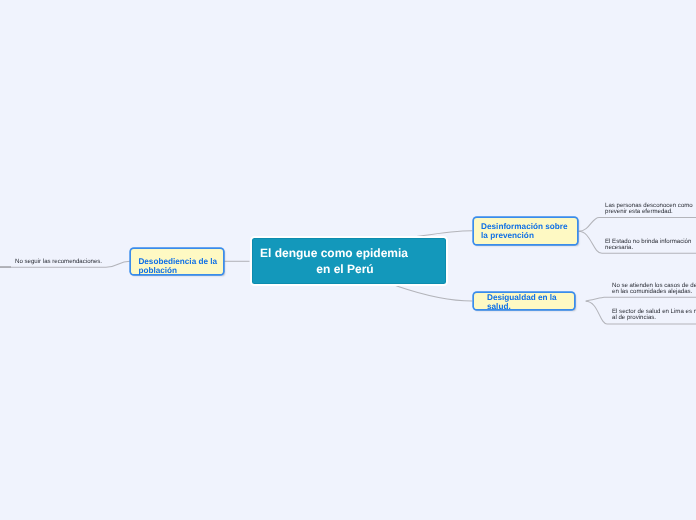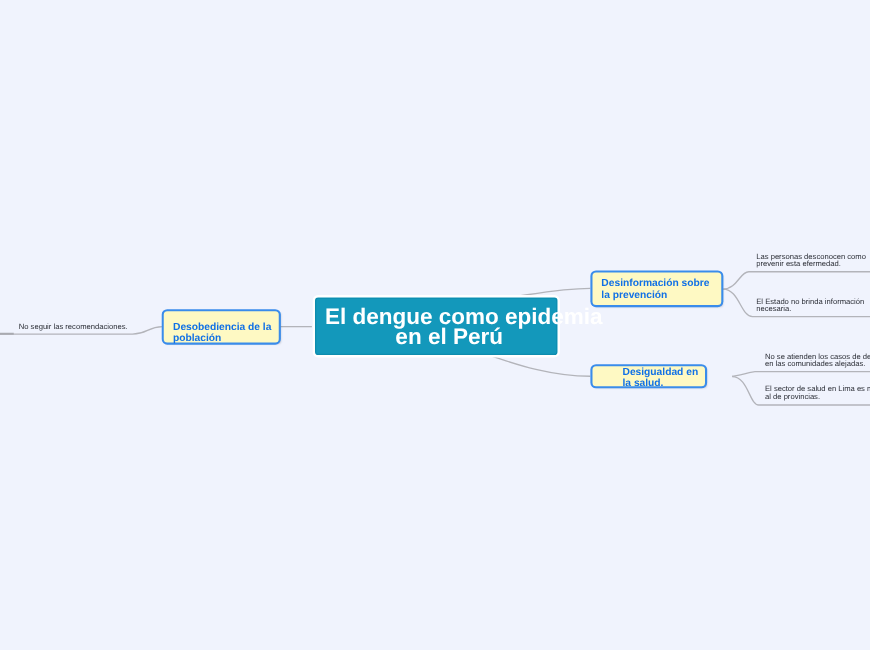--- a/index.html
+++ b/index.html
@@ -22,21 +22,21 @@
   svg.links { position: absolute; left: 0; top: 0; width: 696px; height: 520px; pointer-events: none; }
 
   .node { position: absolute; box-sizing: border-box; }
 
   .root-node {
     background: #1398bb;
     color: #ffffff;
     border: 2px solid #ffffff;
     border-radius: 4.5px;
     font-weight: bold;
-    font-size: 18px;
+    font-size: 12px;
     line-height: 16px;
     text-align: center;
     display: flex; align-items: center; justify-content: center;
     box-shadow: inset 0 0 0 1px #0d8cae;
   }
   .root-label { display:block; width:100%; position:relative; }
   .root-label .rl1, .root-label .rl2 {
     display:block; position:absolute; white-space:nowrap; left:0; text-align:left;
   }
   .root-label .rl1 { left:  8.0px;  top: -16.7px; }
@@ -91,21 +91,21 @@
   </div>
 
   <div class="node branch-node" style="left:130.5px; top:249px; width:91.8px; height:25px; padding-left:7.4px; padding-top:11px;">
     <span style="width:80px;">Desobediencia de la población</span>
   </div>
 
   <div class="node branch-node" style="left:473.9px; top:217.9px; width:102.8px; height:25.8px; padding-left:7.1px; padding-top:1.8px;">
     <span style="width:88px;">Desinformación sobre la prevención</span>
   </div>
 
-  <div class="node branch-node" style="left:473.9px; top:292.8px; width:90px; height:16.4px; padding-left:24px; padding-top:4px;">
+  <div class="node branch-node" style="left:473.9px; top:292.8px; width:100px; height:16.4px; padding-left:13px; padding-top:4px;">
     <span style="width:98px;">Desigualdad en la salud.</span>
   </div>
 
   <div class="leaf-text" style="left:15px; top:259.2px; width:92px;">No seguir las recomendaciones.</div>
   <div class="leaf-text" style="left:604.8px; top:203px; width:90px;">Las personas desconocen como prevenir esta efermedad.</div>
   <div class="leaf-text" style="left:604.5px; top:238.6px; width:90px;">El Estado no brinda información necesaria.</div>
   <div class="leaf-text" style="left:612.3px; top:283px; width:99px;">No se atienden los casos de dengue en las comunidades alejadas.</div>
   <div class="leaf-text" style="left:612px; top:308.8px; width:97px;">El sector de salud en Lima es mejor al de provincias.</div>
 </div>
 

